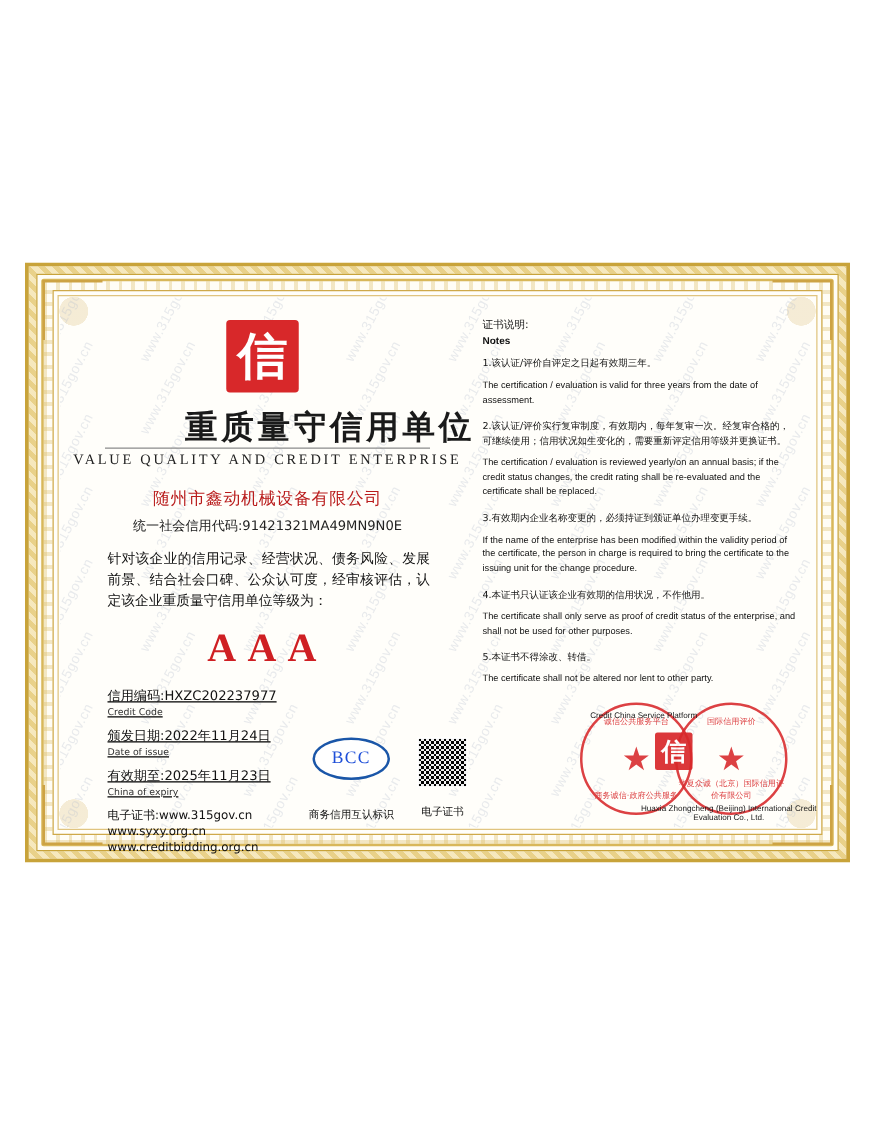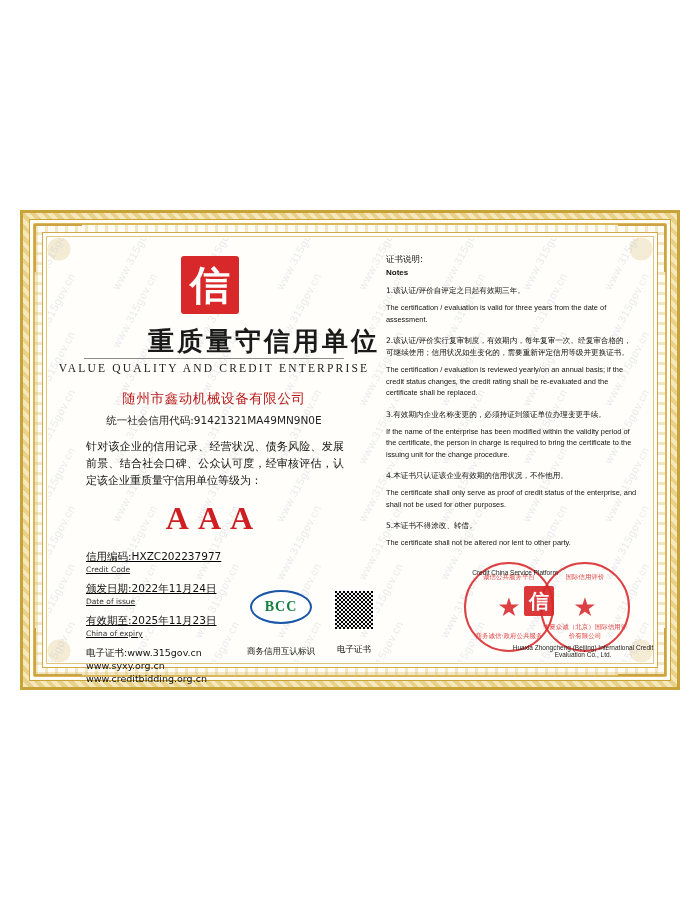--- a/index.html
+++ b/index.html
@@ -221,23 +221,23 @@
     top: 352px;
     width: 74px;
     text-align: center;
   }
   #bcc-logo {
     width: 58px;
     height: 30px;
     margin: 0 auto;
     border: 2px solid #1a56a8;
     border-radius: 50%;
-    color: #15803d;
+    color: #1d4ed8;
     font-family: "Liberation Serif", serif;
-    font-weight: bold;
+    font-weight: normal;
     font-size: 14px;
     line-height: 30px;
     letter-spacing: 1px;
     background: #ffffff;
   }
   #bcc-caption {
     margin-top: 22px;
     font-family: "DejaVu Sans", sans-serif;
     font-size: 8.5px;
     color: #111;

